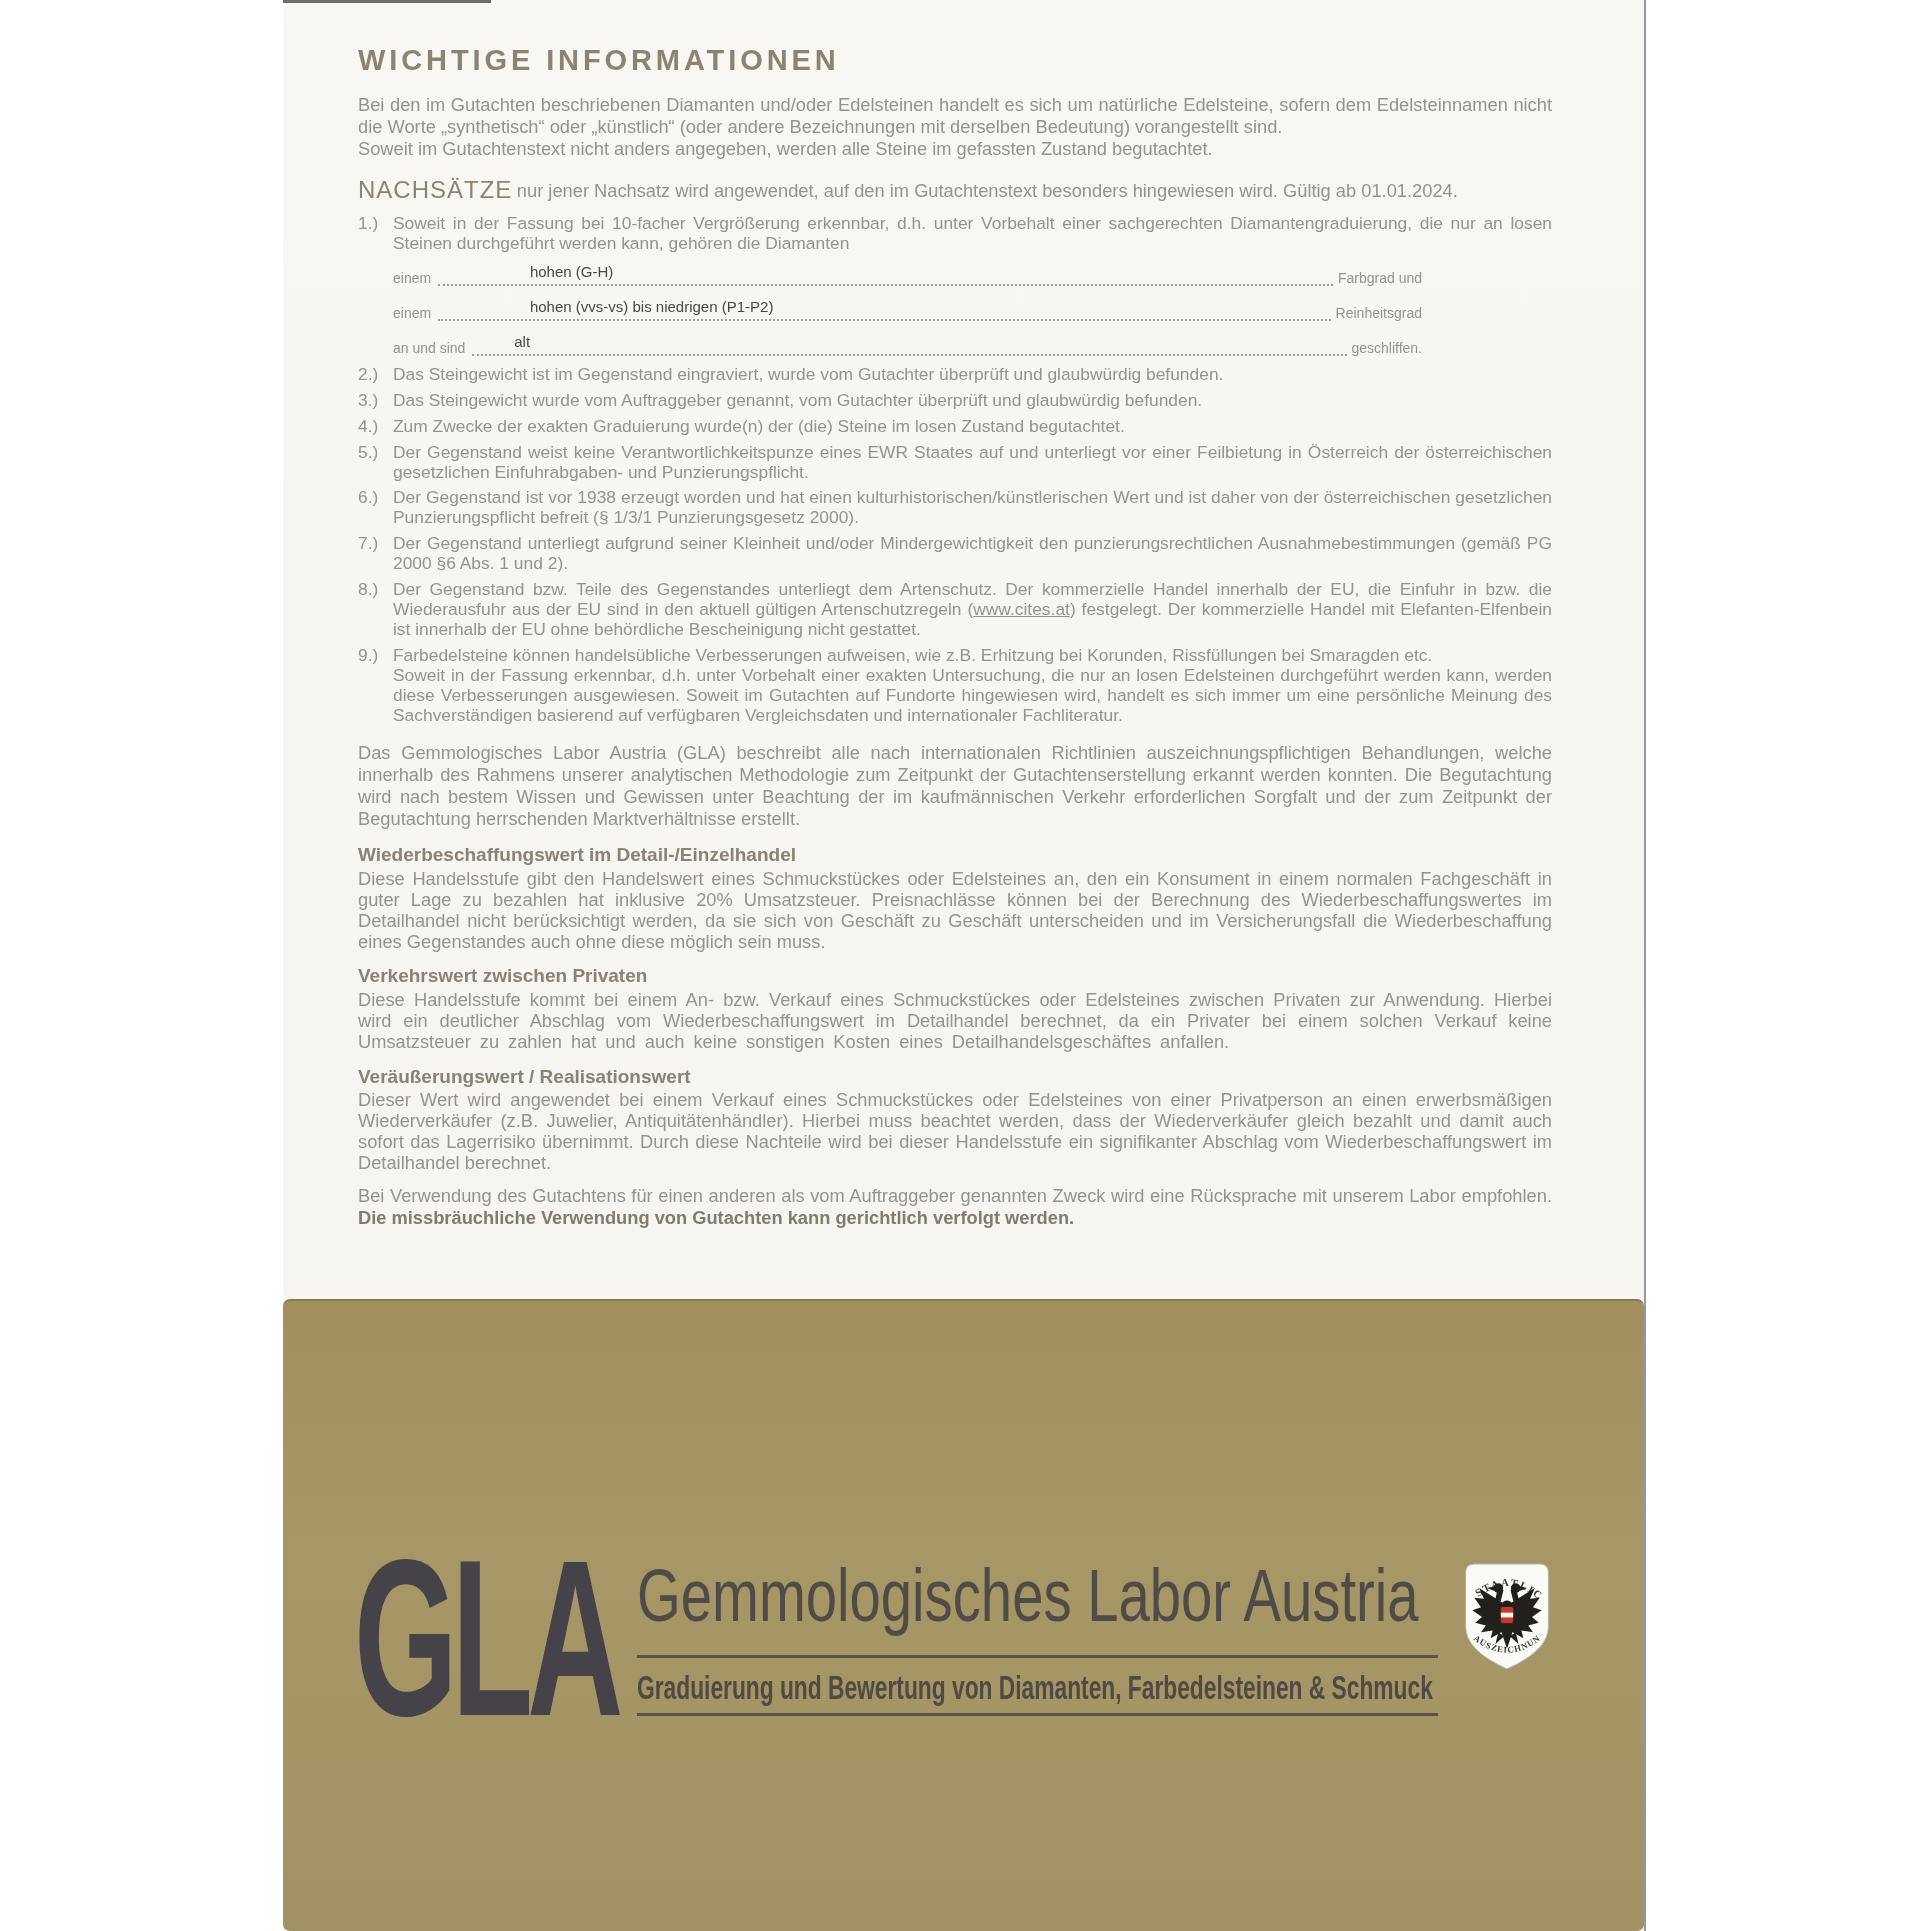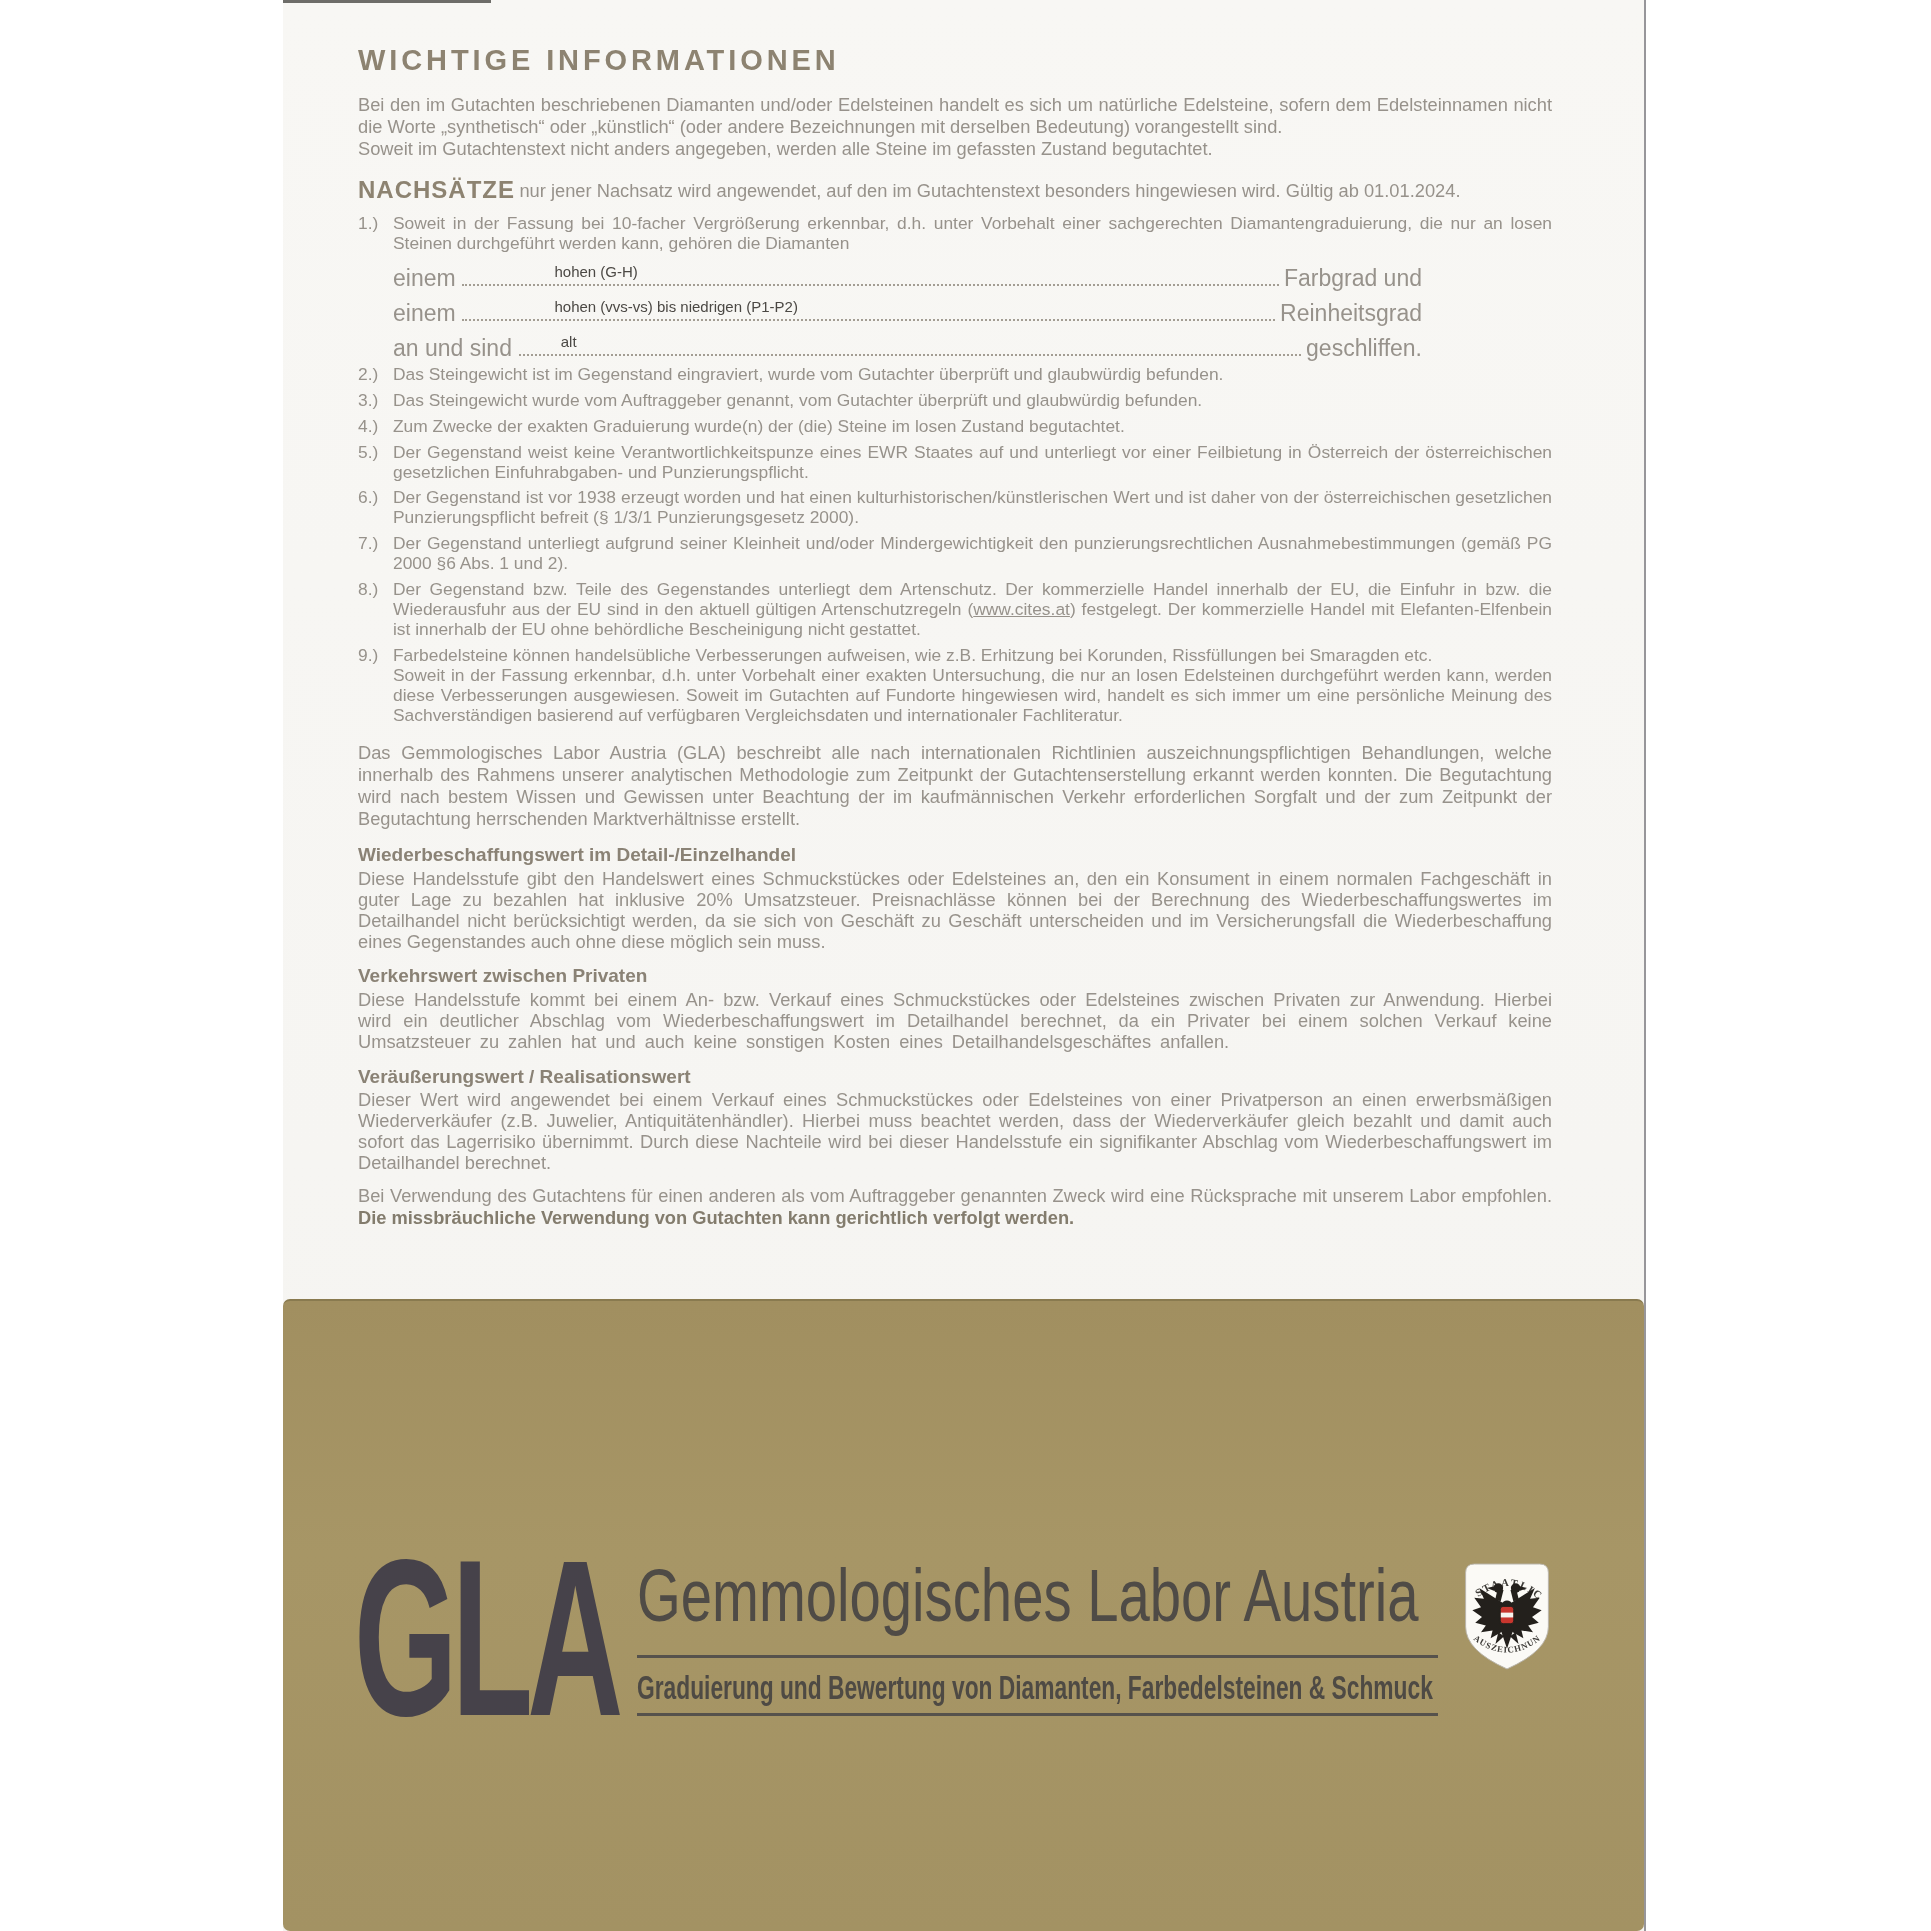--- a/index.html
+++ b/index.html
@@ -9,30 +9,30 @@
         background:linear-gradient(180deg,#f8f7f4 0%,#f6f5f2 60%,#f5f4f0 100%);
         border-right:2.9px solid #97969a;box-sizing:border-box;}
   .page::before{content:'';position:absolute;top:0;left:0;width:208px;height:2.9px;background:#6e6d69;}
   .content{position:absolute;top:0;left:0;right:0;height:1299px;overflow:hidden;
            box-sizing:border-box;padding:44px 92px 0 75px;}
   h1.title{margin:0 0 17.4px 0;font-size:29px;font-weight:bold;letter-spacing:3.9px;color:#8d8371;}
   .body{font-size:18.3px;line-height:22px;color:#97928b;margin:0;}
   .jtext{text-align:justify;}
   .intro{margin-bottom:15.4px;}
   .nachrow{margin:0 0 9.7px 0;}
-  .nach-h{font-size:24px;font-weight:bold;letter-spacing:1px;color:#8d8371;vertical-align:-1px;}
+  .nach-h{font-size:24px;font-weight:normal;letter-spacing:1px;color:#8d8371;vertical-align:-1px;}
   .nach-t{font-size:18.3px;color:#97928b;}
   
   .list{margin-top:1.9px;}
   .item{display:flex;margin-bottom:5.8px;}
   .num{flex:0 0 35px;font-size:17.4px;line-height:20px;color:#97928b;}
   .itext{flex:1;font-size:17.4px;line-height:20px;color:#97928b;text-align:justify;}
   .itext a{color:#97928b;text-decoration:underline;}
   .fillrow{display:flex;align-items:flex-end;height:35px;padding-right:130px;}
-  .flabel,.fsuffix{font-size:23px;color:#97928b;line-height:19.3px;white-space:nowrap;}
+  .flabel,.fsuffix{font-size:14px;color:#97928b;line-height:19.3px;white-space:nowrap;}
   .dots{flex:1;position:relative;border-bottom:2.4px dotted #a39d93;margin:0 4.8px 2.9px 6.8px;height:29px;}
   .fvalue{position:absolute;bottom:1.9px;font-size:15px;color:#4b4844;white-space:nowrap;}
   .gla-para{margin-top:17.4px;margin-bottom:13.5px;line-height:22px;}
   #sections section h4{margin:13.5px 0 1.9px 0;font-size:19px;font-weight:bold;color:#8a8275;}
   #sections section p{margin:0;font-size:18.3px;line-height:21px;color:#97928b;text-align:justify;}
   #sections section:nth-child(2) p{word-spacing:3.9px;}
   .closing{margin-top:11.6px;line-height:22px;}
   .closing b{color:#837c6d;}
   
   .band{position:absolute;left:0;right:0;top:1299px;bottom:0;

